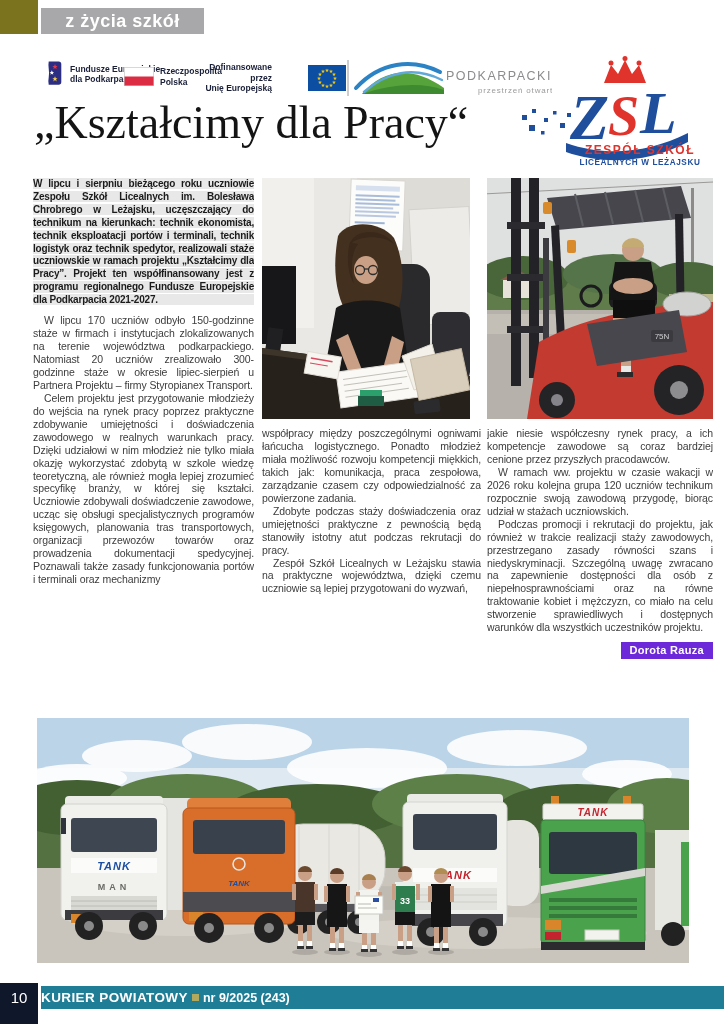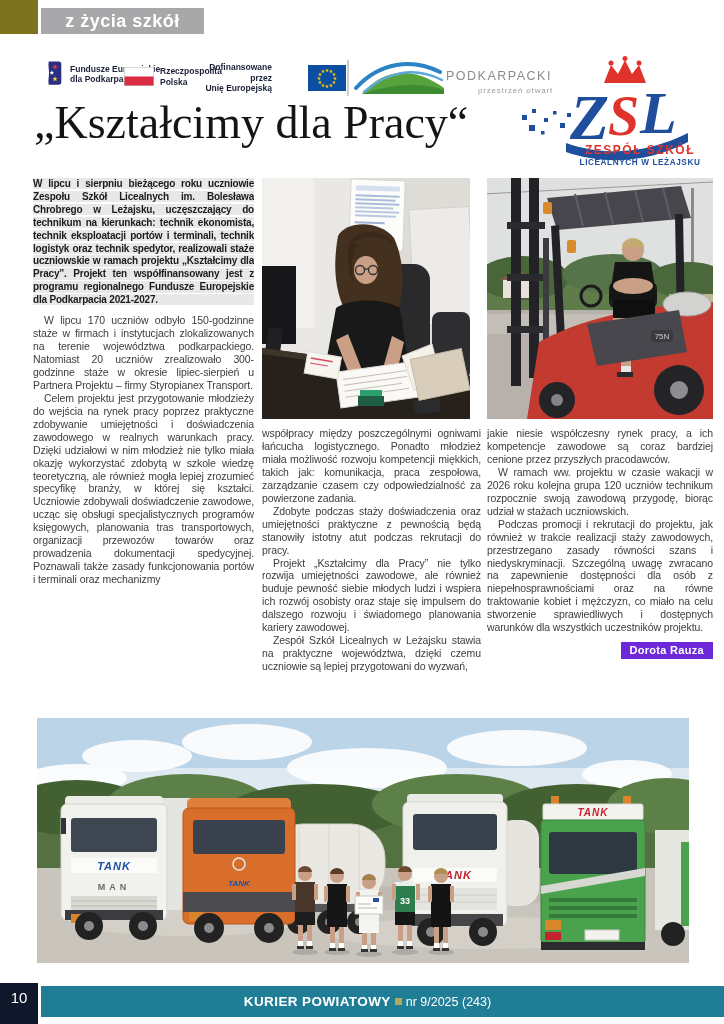--- a/index.html
+++ b/index.html
@@ -45,25 +45,25 @@
   .indent { text-indent:11px; }
   .author-row { text-align:right; margin-top:6px; }
   .author-badge { display:inline-block; background:#6d28d9; color:#fff; font-size:11px; font-weight:bold;
           padding:2px 9px 3px; letter-spacing:.3px; }
 
   
   #photo-trucks-wrap { position:absolute; left:37px; top:718px; width:652px; height:245px; }
   #photo-trucks { width:652px; height:245px; }
 
   
-  .footer-bar { position:absolute; left:41px; top:986px; width:683px; height:31px; background:#1f7e96;
-          display:flex; align-items:center; justify-content:center; gap:4px; padding-right:30px; color:#fff; }
+  .footer-bar { position:absolute; left:41px; top:986px; width:683px; height:23px; background:#1f7e96;
+          display:flex; align-items:center; justify-content:flex-start; gap:4px; padding-right:30px; color:#fff; }
   .footer-title { font-size:13.5px; font-weight:bold; letter-spacing:.4px; }
   .footer-bullet { width:7px; height:7px; background:#b2a95e; }
-  .footer-issue { font-size:12.5px; font-weight:normal; }
+  .footer-issue { font-size:12.5px; font-weight:bold; }
   .page-number-box { position:absolute; left:0; top:983px; width:38px; height:41px; background:#0f172a;
           color:#fff; font-size:15px; line-height:30px; text-align:center; }
 </style>
 </head>
 <body>
 
 <div class="page">
 
   <div class="olive-square"></div>
   <div class="section-label">z życia szkół</div>
@@ -211,21 +211,20 @@
           <line x1="48" y1="187" x2="66" y2="187" stroke="#d8495f"></line>
         </g>
         <rect x="98" y="212" width="22" height="8" fill="#2ba06c"></rect>
         <rect x="96" y="218" width="26" height="10" fill="#1f5d44"></rect>
         <rect x="152" y="222" width="26" height="13" rx="2" fill="#2b2b2e" transform="rotate(-6 165 228)"></rect>
       </svg>
     </figure>
     <div class="col-text">
       <p class="body">współpracy między poszczególnymi ogniwami łańcucha logistycznego. Ponadto młodzież miała możliwość rozwoju kompetencji miękkich, takich jak: komunikacja, praca zespołowa, zarządzanie czasem czy odpowiedzialność za powierzone zadania.</p>
       <p class="body indent">Zdobyte podczas staży doświadczenia oraz umiejętności praktyczne z pewnością będą stanowiły istotny atut podczas rekrutacji do pracy.</p>
-      <p class="body indent">Projekt „Kształcimy dla Pracy” nie tylko rozwija umiejętności zawodowe, ale również buduje pewność siebie młodych ludzi i wspiera ich rozwój osobisty oraz staje się impulsem do dalszego rozwoju i świadomego planowania kariery zawodowej.</p>
       <p class="body indent">Zespół Szkół Licealnych w Leżajsku stawia na praktyczne województwa, dzięki czemu uczniowie są lepiej przygotowani do wyzwań,</p>
     </div>
   </div>
 
   <div class="col" id="col3">
     <figure>
       <svg id="photo-forklift" class="photo" viewBox="0 0 230 241" preserveAspectRatio="none">
         <rect width="230" height="241" fill="#d8dad9"></rect>
         <rect width="230" height="100" fill="#dfe1e0"></rect>
         <line x1="0" y1="16" x2="230" y2="4" stroke="#9a9a97"></line>

